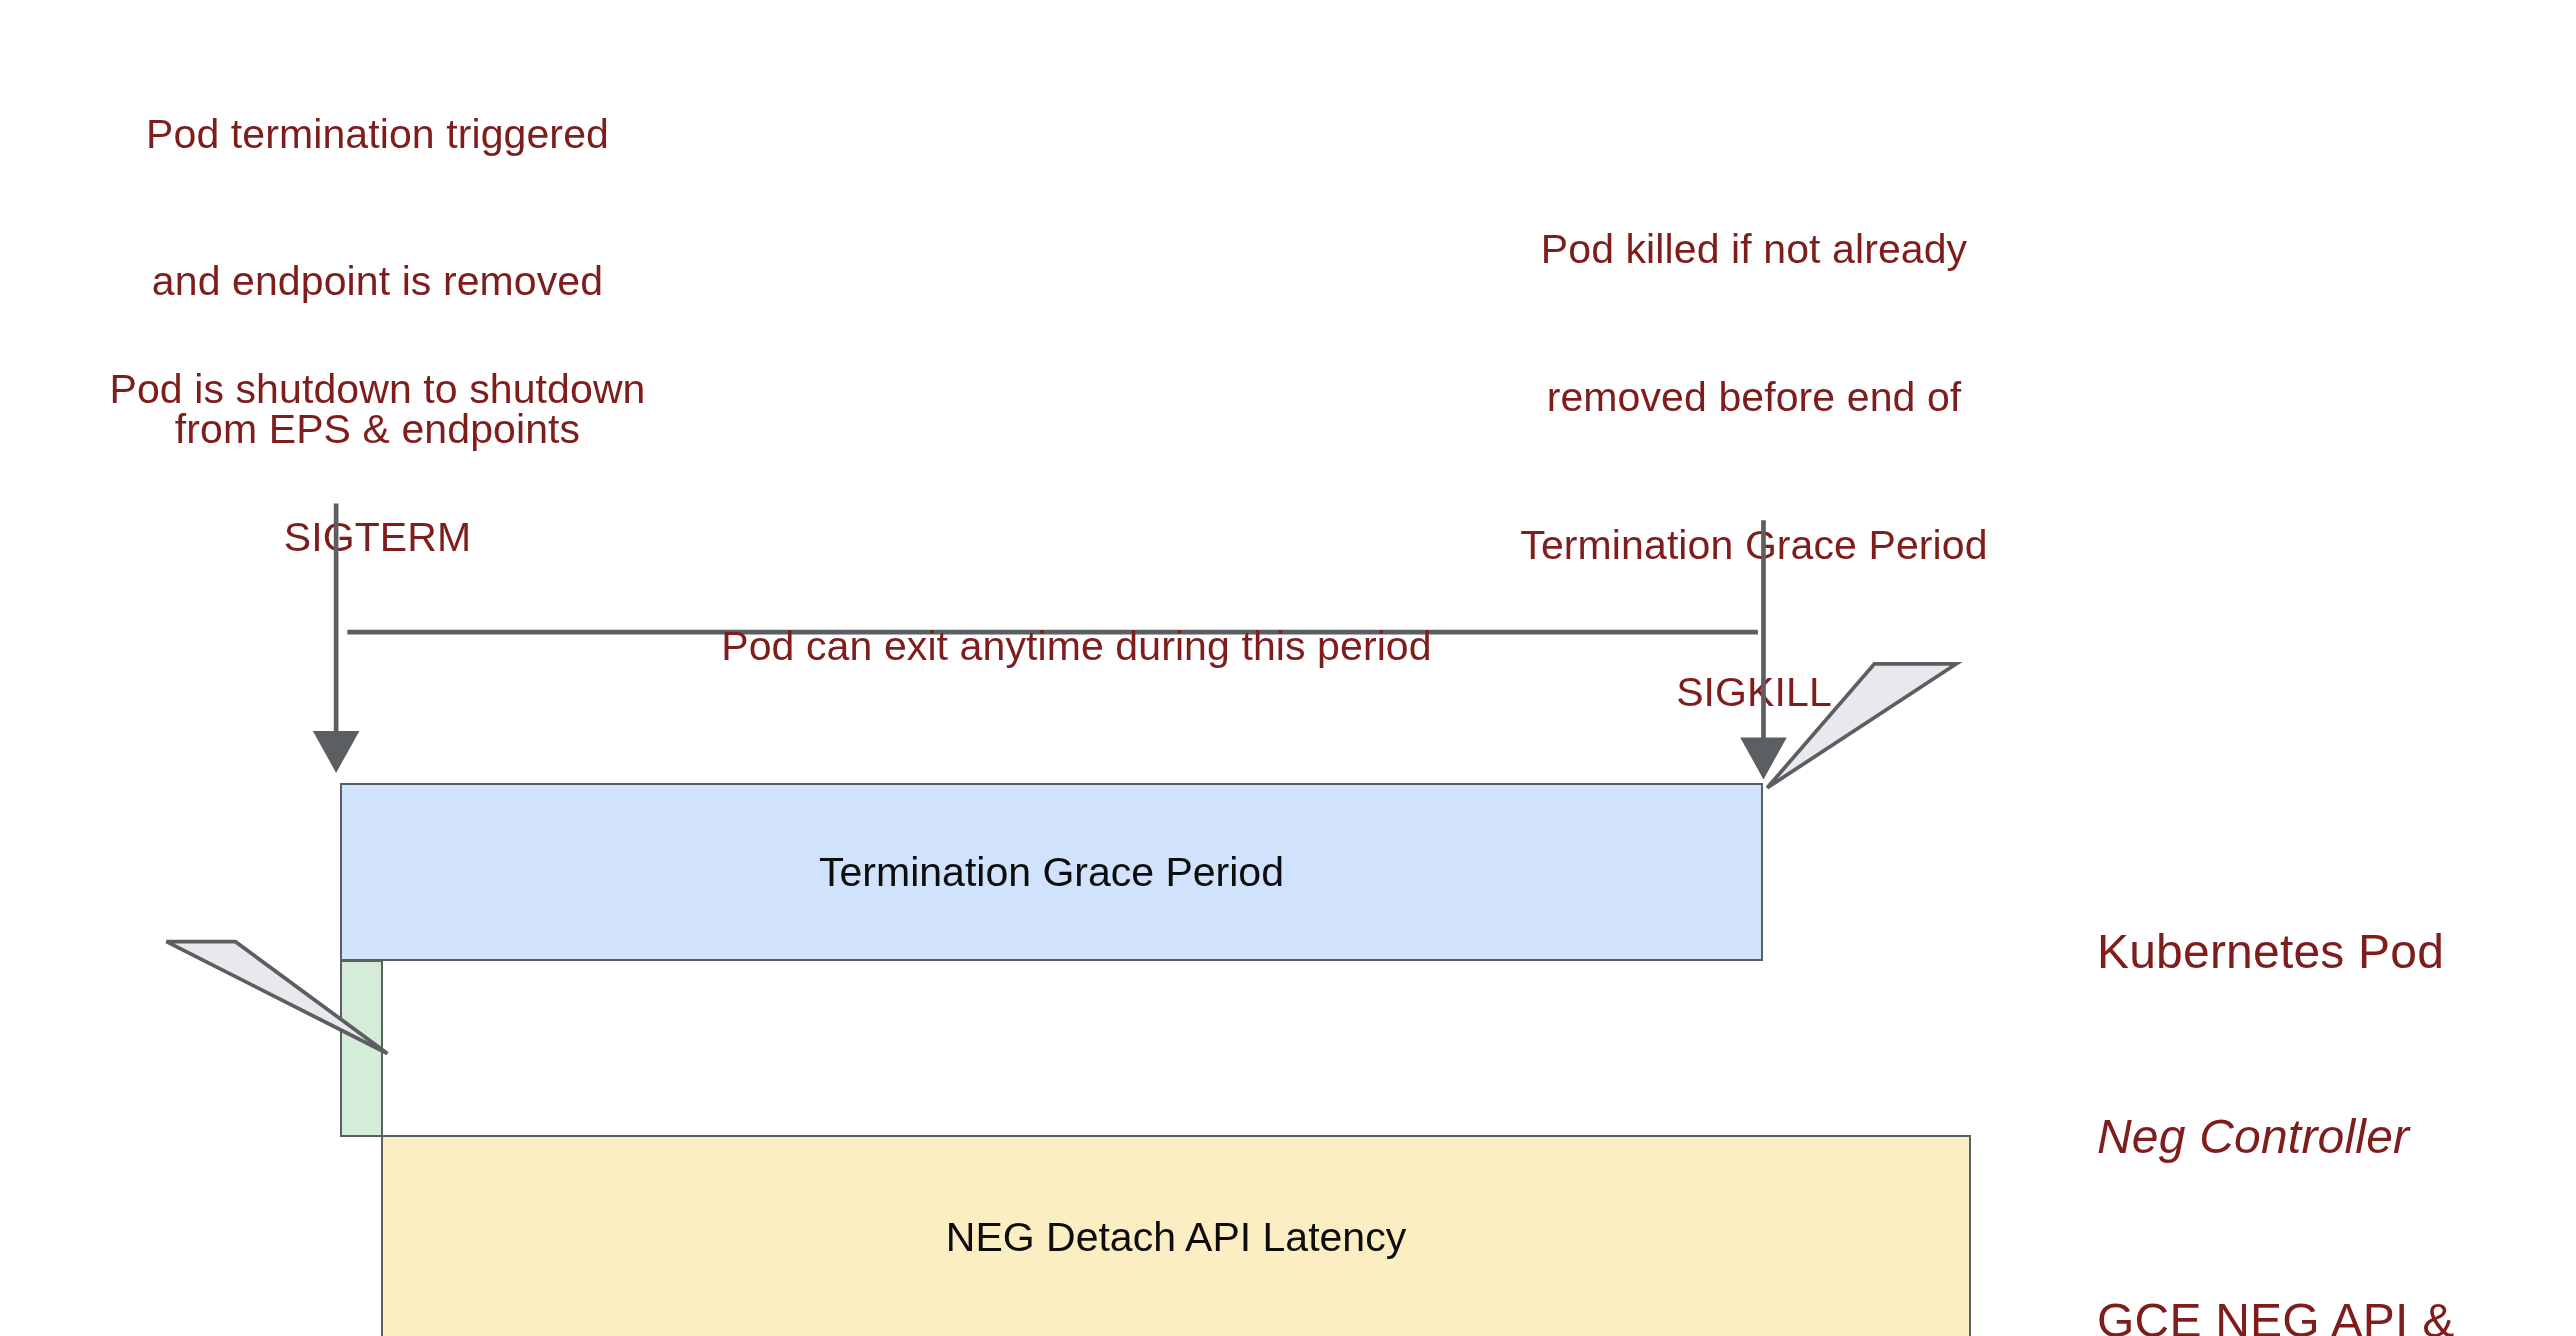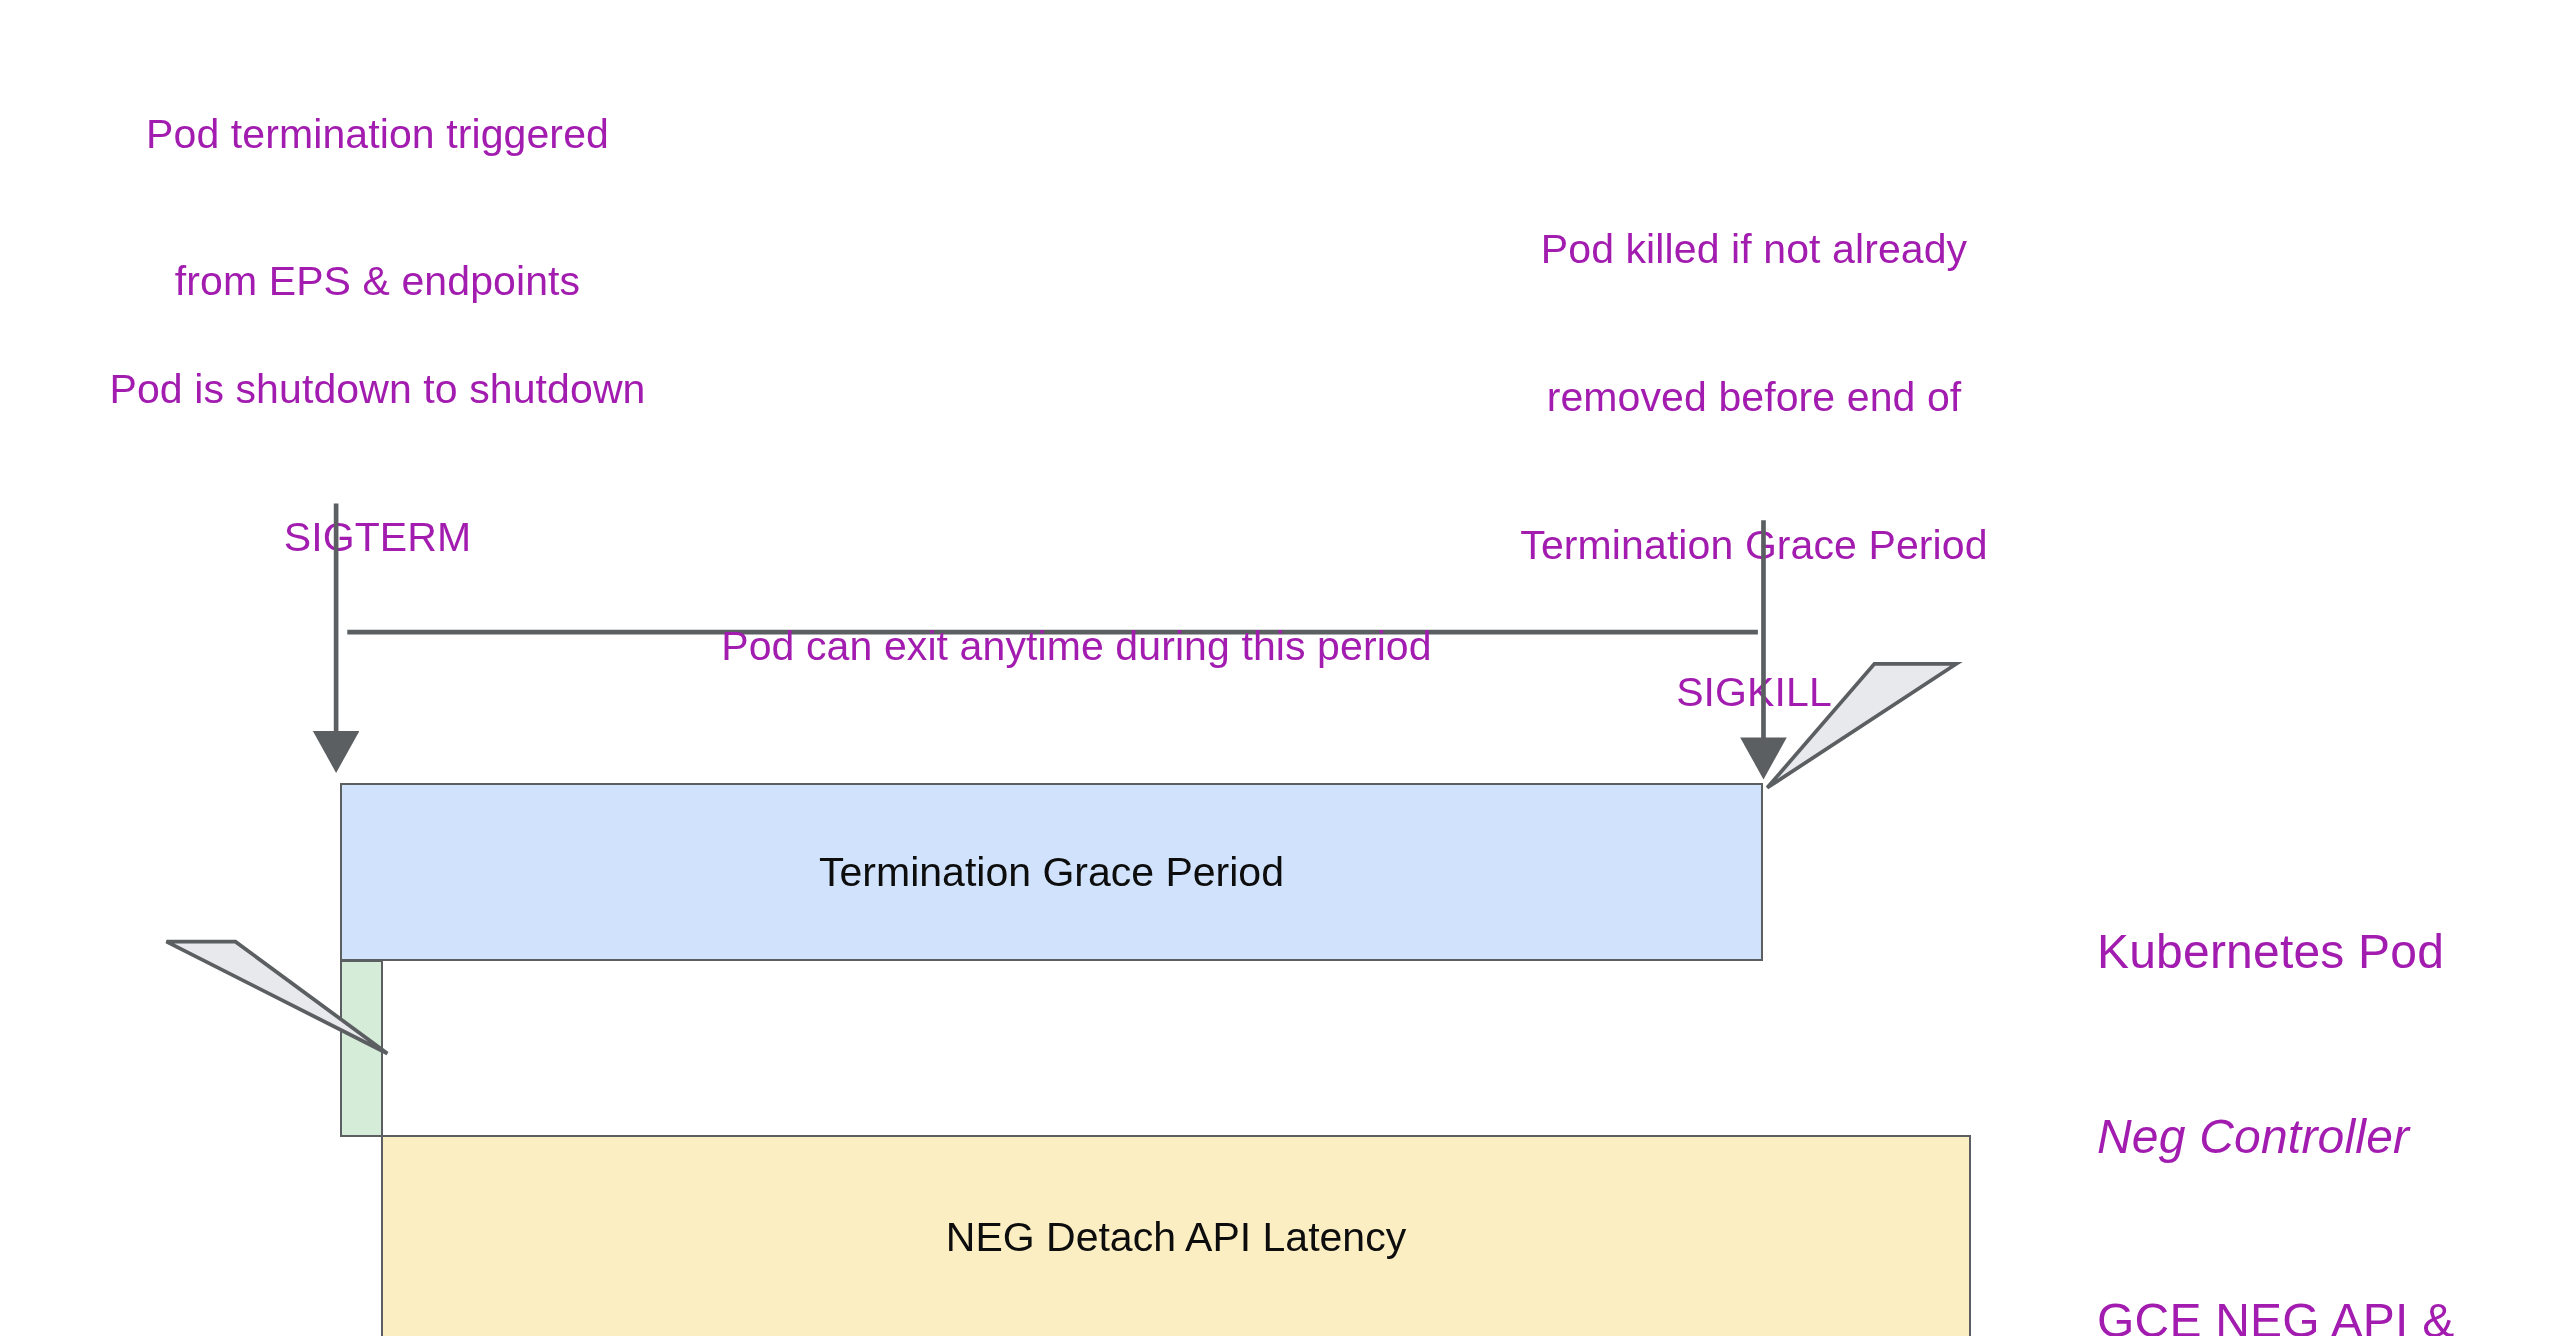--- a/index.html
+++ b/index.html
@@ -1,19 +1,19 @@
 <!DOCTYPE html>
 <html style="font-size:15px"><head>
 <meta charset="utf-8">
 <style>
   html,body{margin:0;padding:0;background:#ffffff;}
   body{font-family:"Liberation Sans",sans-serif;color:#0d0d0d;}
   #canvas{position:relative;width:2576px;height:1336px;background:#ffffff;overflow:hidden;}
 
-  .txt{position:absolute;white-space:pre;line-height:1.2;color:#a21caf;}
+  .txt{position:absolute;white-space:pre;line-height:1.2;color:#7f1d1d;}
   .center{text-align:center;}
 
   .annot{font-size:41px;letter-spacing:0.1px;}
   .boxlabel{font-size:41px;}
   .swimlane{font-size:48px;letter-spacing:0.2px;}
   .bubbletxt{font-size:35px;}
   .bubbletxt-wide{font-size:41px;}
   .tiny{font-size:34px;}
 
   .rect{position:absolute;box-sizing:border-box;border:2.8px solid #5b5f61;}
@@ -32,20 +32,21 @@
           border:2.8px solid #5b5f61;border-radius:24px;}
   .bubble .inner{position:absolute;}
 </style>
 </head>
 <body>
 
 <div id="canvas">
 
   <div class="txt annot center" style="left:23px;top:11.2px;width:709px;">
     <div>Pod termination triggered</div>
+    <div>and endpoint is removed</div>
     <div>from EPS &amp; endpoints</div>
   </div>
 
   <div class="txt annot center" style="left:23px;top:267px;width:709px;">
     <div>Pod is shutdown to shutdown</div>
     <div>SIGTERM</div>
   </div>
 
   <div class="txt annot center" style="left:1418px;top:127px;width:672px;">
     <div>Pod killed if not already</div>

